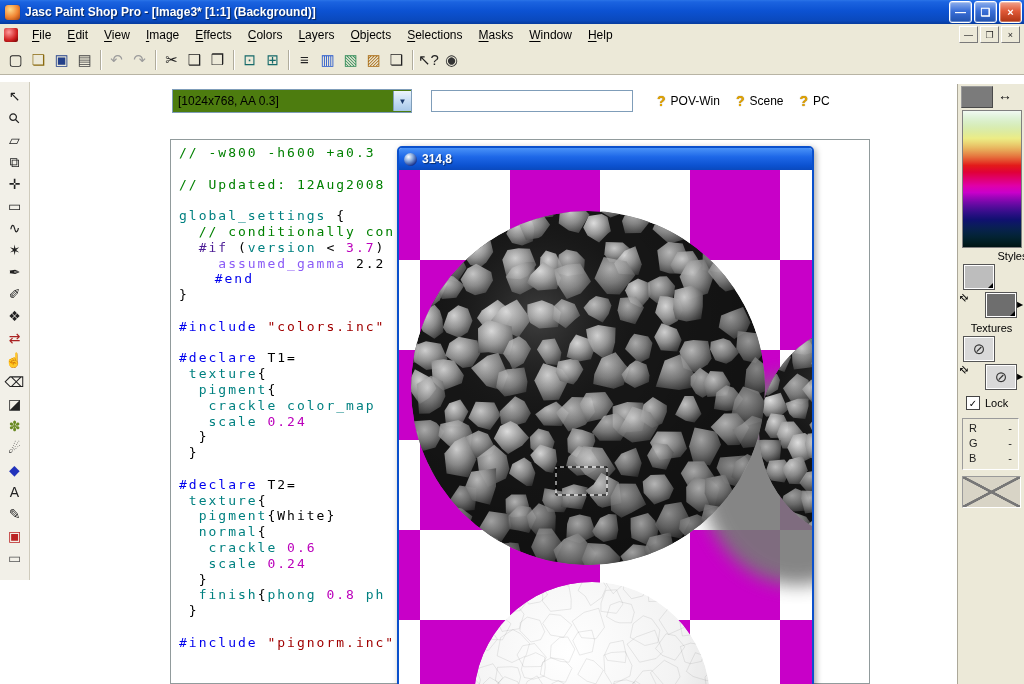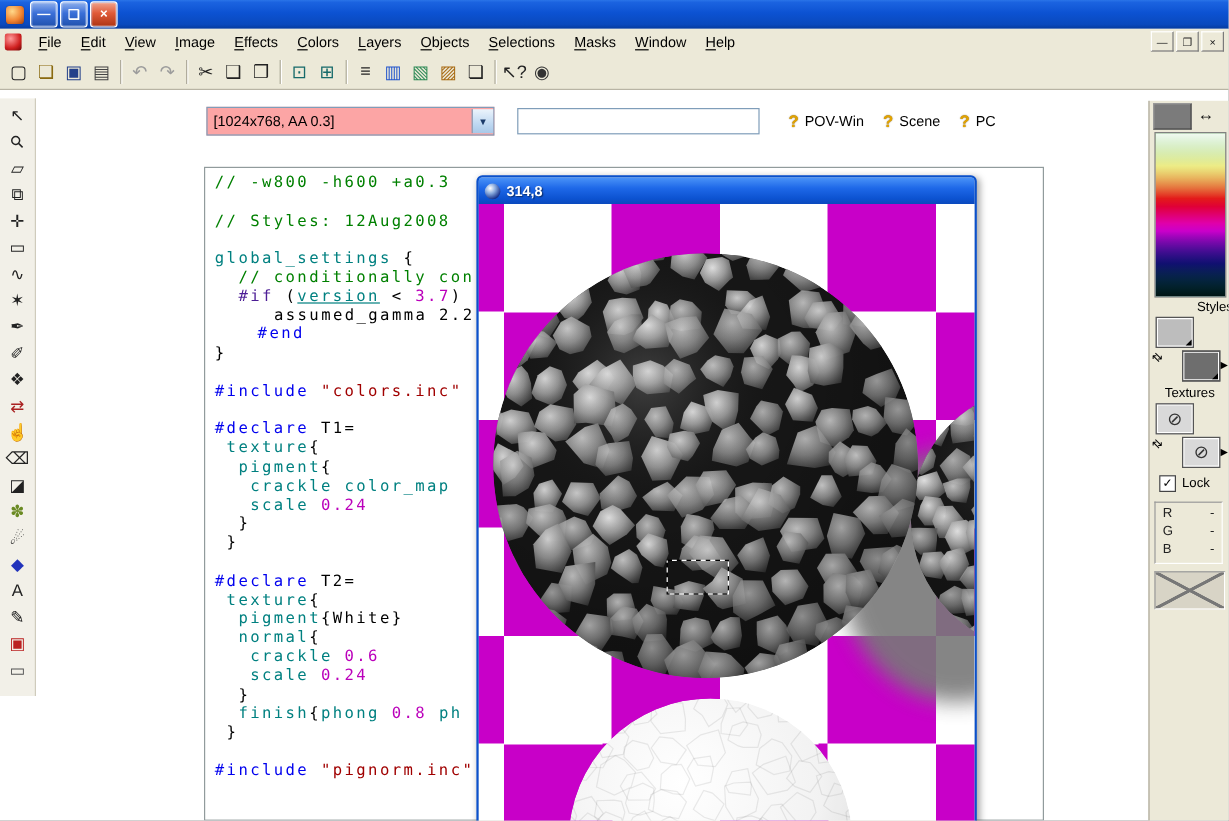--- a/index.html
+++ b/index.html
@@ -30,21 +30,21 @@
     border-bottom:1px solid #B8B4A4;display:flex;align-items:center;padding-left:4px;box-sizing:border-box;}
   .tb-icon{width:23px;height:23px;display:flex;align-items:center;justify-content:center;font-size:15px;color:#222;}
   .tb-icon.dim{color:#9c9c9c;}
   .tb-sep{width:1px;height:20px;background:#B0AC9C;margin:0 4px;box-shadow:1px 0 0 #fff;}
   
   #tool-palette{position:absolute;left:0;top:82px;width:30px;height:498px;background:#F2F0E8;
     border-right:1px solid #CFCBBC;display:flex;flex-direction:column;align-items:center;padding-top:3px;box-sizing:border-box;}
   .tool-btn{width:24px;height:22px;display:flex;align-items:center;justify-content:center;font-size:14px;color:#222;}
   
   #pov-toolbar{position:absolute;left:172px;top:89px;height:24px;display:flex;align-items:center;}
-  #resolution-combo{display:flex;width:238px;height:22px;border:1px solid #7F9DB9;background:#fca5a5;align-items:center;}
+  #resolution-combo{display:flex;width:238px;height:22px;border:1px solid #7F9DB9;background:#4d7c0f;align-items:center;}
   #resolution-text{flex:1;padding-left:5px;font-size:12px;white-space:nowrap;overflow:hidden;}
   #resolution-dropdown{width:17px;height:20px;border-left:1px solid #7F9DB9;display:flex;align-items:center;justify-content:center;
     background:linear-gradient(180deg,#ECF4FC,#C0D9F2 60%,#A8C8E8);color:#1a3a6a;font-size:8px;}
   #command-input{margin-left:19px;width:192px;height:20px;border:1px solid #7F9DB9;background:#fff;font-size:12px;padding:0 4px;}
   #pov-buttons{display:flex;margin-left:16px;align-items:center;}
   .qbtn{display:flex;align-items:center;gap:5px;padding:3px 8px;font-size:12px;color:#000;}
   .qmark{color:#E3A400;font-weight:bold;font-size:14px;text-shadow:0 0 1px #6a4a00;}
   
   #editor-tabs{position:absolute;left:174px;top:119px;height:21px;display:flex;align-items:flex-end;z-index:2;}
   .tab{padding:3px 10px 3px;font-size:11px;background:#E2DFD0;border:1px solid #919B9C;border-bottom:none;
@@ -94,20 +94,21 @@
       linear-gradient(to top right, transparent 47%, #777 48% 52%, transparent 53%),
       linear-gradient(to bottom right, transparent 47%, #777 48% 52%, transparent 53%),#D8D4C6;}
 </style>
 </head>
 <body>
 
 <div id="app">
 
   <div id="titlebar">
     <div id="app-icon"></div>
+    <div id="title-text">Jasc Paint Shop Pro - [Image3* [1:1] (Background)]</div>
     <div class="xp-btn">—</div>
     <div class="xp-btn">❏</div>
     <div class="xp-btn close">×</div>
   </div>
 
   <div id="menubar">
     <div id="menu-app-icon"></div>
     <div id="menu-items" style="display:flex;">
         <div class="menu-item"><u>F</u>ile</div>
         <div class="menu-item"><u>E</u>dit</div>
@@ -280,26 +281,26 @@
           <span class="qlabel">PC</span>
         </div>
       </div>
   </div>
 
 
   <div id="code-editor">
     <div id="code-lines">
         <div class="code-line"><span style="color: rgb(0, 128, 0);">// -w800 -h600 +a0.3</span></div>
         <div class="code-line">&nbsp;</div>
-        <div class="code-line"><span style="color: rgb(0, 128, 0);">// Styles: 12Aug2008</span></div>
+        <div class="code-line"><span style="color: rgb(0, 128, 0);">// Updated: 12Aug2008</span></div>
         <div class="code-line">&nbsp;</div>
         <div class="code-line"><span style="color: rgb(0, 128, 128);">global_settings</span><span style="color: rgb(0, 0, 0);"> {</span></div>
         <div class="code-line"><span style="color: rgb(0, 128, 0);">  // conditionally con</span></div>
-        <div class="code-line"><span style="color: rgb(0, 0, 0);">  </span><span style="color: #4c1d95;">#if</span><span style="color: rgb(0, 0, 0);"> (</span><span style="color: rgb(0, 128, 128); text-decoration: underline;">version</span><span style="color: rgb(0, 0, 0);"> &lt; </span><span style="color: rgb(187, 0, 187);">3.7</span><span style="color: rgb(0, 0, 0);">)</span></div>
-        <div class="code-line"><span style="color: rgb(0, 0, 0);">    </span><span style="color: #000000; margin-left: 10px;">assumed_gamma</span><span style="color: rgb(0, 0, 0);"> </span><span style="color: #000000;">2.2</span></div>
+        <div class="code-line"><span style="color: rgb(0, 0, 0);">  </span><span style="color: #4c1d95;">#if</span><span style="color: rgb(0, 0, 0);"> (</span><span style="color: rgb(0, 128, 128);">version</span><span style="color: rgb(0, 0, 0);"> &lt; </span><span style="color: rgb(187, 0, 187);">3.7</span><span style="color: rgb(0, 0, 0);">)</span></div>
+        <div class="code-line"><span style="color: rgb(0, 0, 0);">    </span><span style="color: #8b5cf6;">assumed_gamma</span><span style="color: rgb(0, 0, 0);"> </span><span style="color: #000000;">2.2</span></div>
         <div class="code-line"><span style="color: rgb(0, 0, 0);">  </span><span style="color: rgb(0, 0, 238); margin-left: 16px;">#end</span></div>
         <div class="code-line"><span style="color: rgb(0, 0, 0);">}</span></div>
         <div class="code-line">&nbsp;</div>
         <div class="code-line"><span style="color: rgb(0, 0, 238);">#include</span><span style="color: rgb(0, 0, 0);"> </span><span style="color: rgb(160, 0, 0);">"colors.inc"</span></div>
         <div class="code-line">&nbsp;</div>
         <div class="code-line"><span style="color: rgb(0, 0, 238);">#declare</span><span style="color: rgb(0, 0, 0);"> T1=</span></div>
         <div class="code-line"><span style="color: rgb(0, 0, 0);"> </span><span style="color: rgb(0, 128, 128);">texture</span><span style="color: rgb(0, 0, 0);">{</span></div>
         <div class="code-line"><span style="color: rgb(0, 0, 0);">  </span><span style="color: rgb(0, 128, 128);">pigment</span><span style="color: rgb(0, 0, 0);">{</span></div>
         <div class="code-line"><span style="color: rgb(0, 0, 0);">   </span><span style="color: rgb(0, 128, 128);">crackle</span><span style="color: rgb(0, 0, 0);"> </span><span style="color: rgb(0, 128, 128);">color_map</span></div>
         <div class="code-line"><span style="color: rgb(0, 0, 0);">   </span><span style="color: rgb(0, 128, 128);">scale</span><span style="color: rgb(0, 0, 0);"> </span><span style="color: rgb(187, 0, 187);">0.24</span></div>

